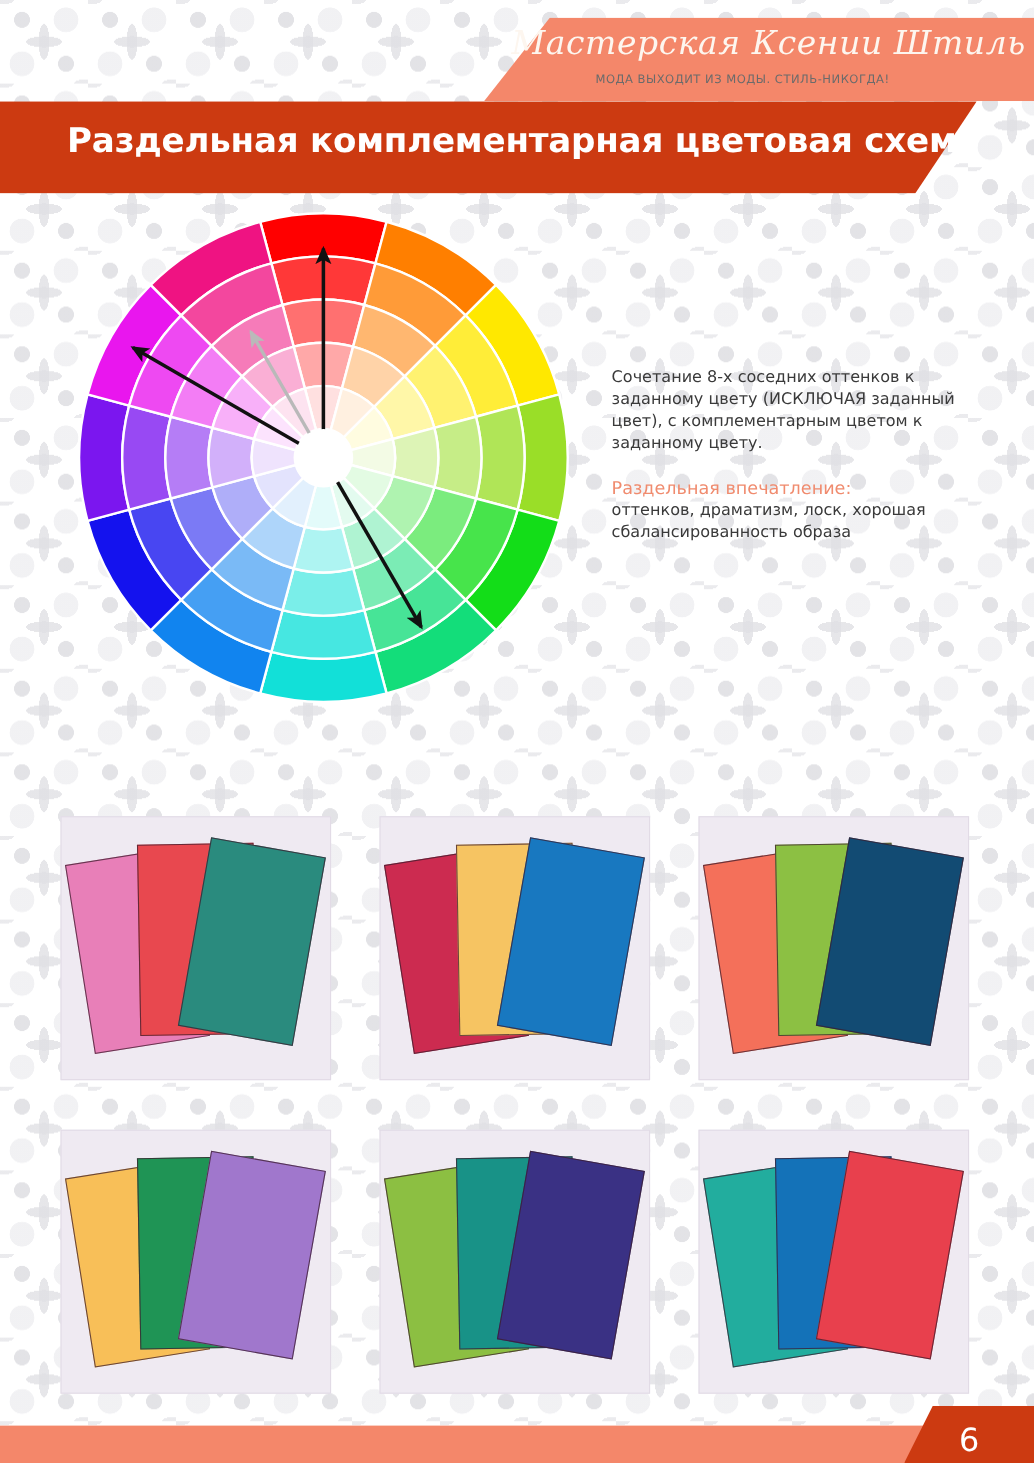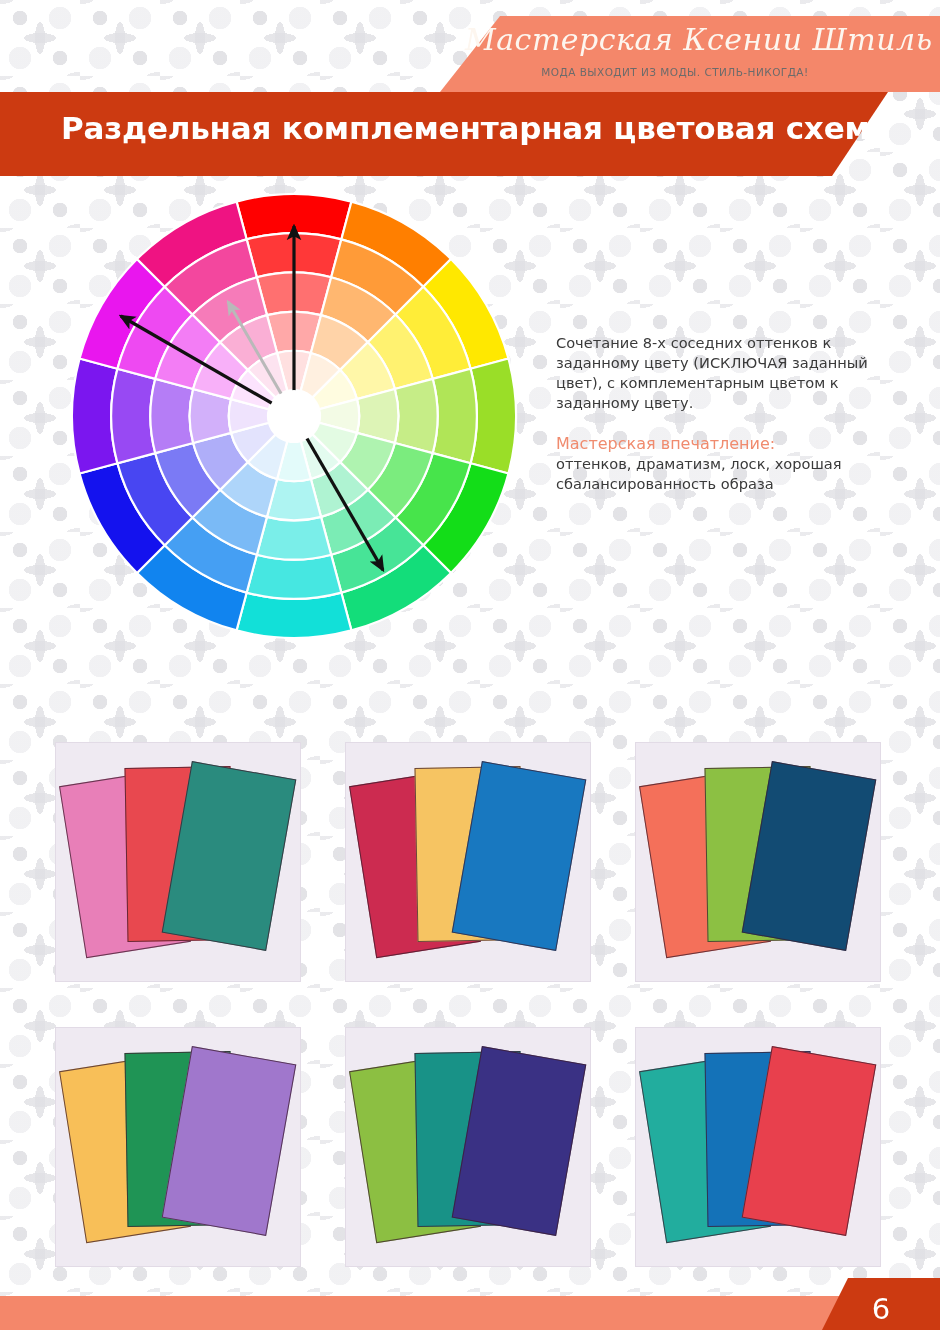--- a/index.html
+++ b/index.html
@@ -185,21 +185,21 @@
         <line x1="224" y1="224" x2="50.79491924311225" y2="124.00000000000001" stroke="#111111" stroke-width="3.2" marker-end="url(#ah-dark)"></line>
         <line x1="224" y1="224" x2="313" y2="378.15252187363006" stroke="#111111" stroke-width="3.2" marker-end="url(#ah-dark)"></line>
         <line x1="224" y1="224" x2="158.00000000000003" y2="109.6846467004541" stroke="#b9b9b9" stroke-width="3" marker-end="url(#ah-ghost)"></line>
       </g>
     <circle cx="224" cy="224" r="26" fill="#ffffff"></circle>
   </svg>
 </div>
 
 <div id="description">
   <div>Сочетание 8-х соседних оттенков к заданному цвету (ИСКЛЮЧАЯ заданный цвет), с комплементарным цветом к заданному цвету.</div>
-  <div id="impression-label">Мастерская впечатление:</div>
+  <div id="impression-label">Раздельная впечатление:</div>
   <div id="impression-text">оттенков, драматизм, лоск, хорошая сбалансированность образа</div>
 </div>
 
 <div id="palette-grid">
     <div class="palette-card">
       <div class="swatch s1" style="background: rgb(232, 127, 184);"></div>
       <div class="swatch s2" style="background: rgb(232, 72, 79);"></div>
       <div class="swatch s3" style="background: rgb(42, 139, 126);"></div>
     </div>
     <div class="palette-card">

